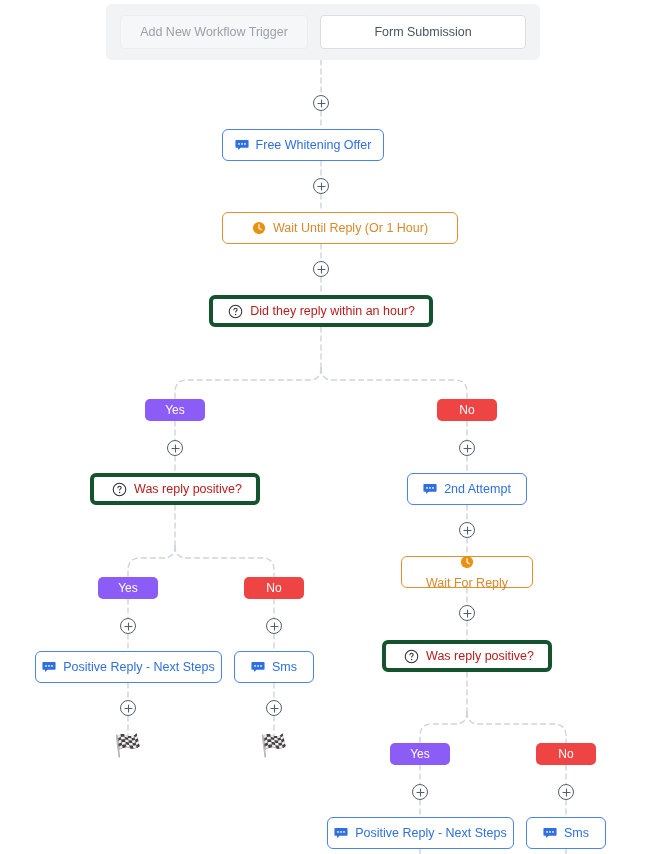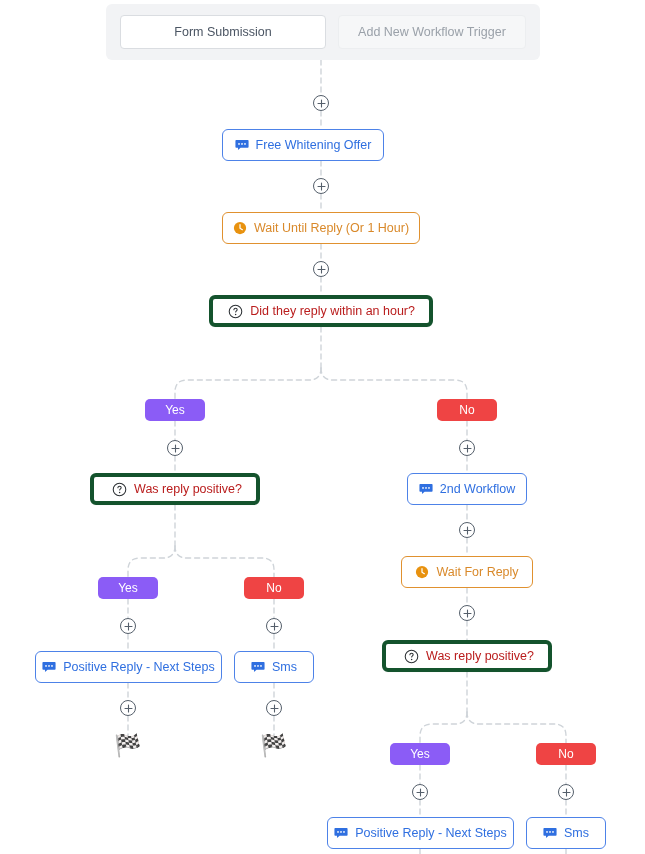--- a/index.html
+++ b/index.html
@@ -200,26 +200,26 @@
     <path d="M420,765 L420,784"></path>
     <path d="M420,800 L420,817"></path>
     <path d="M420,849 L420,854"></path>
 
     <path d="M566,765 L566,784"></path>
     <path d="M566,800 L566,817"></path>
     <path d="M566,849 L566,854"></path>
   </svg>
 
   <div class="trigger-bar">
+    <div class="trigger-btn ghost">
+      <span>Add New Workflow Trigger</span>
+    </div>
     <div class="trigger-btn primary">
       <span>Form Submission</span>
     </div>
-    <div class="trigger-btn ghost">
-      <span>Add New Workflow Trigger</span>
-    </div>
   </div>
 
   <div class="plus" style="left:313px; top:95px;">
     <svg class="ico" width="9" height="9" viewBox="0 0 9 9">
         <path d="M4.5 1v7M1 4.5h7" stroke="#555f6b" stroke-width="1.1" stroke-linecap="round"></path>
       </svg>
   </div>
   <div class="plus" style="left:313px; top:178px;">
     <svg class="ico" width="9" height="9" viewBox="0 0 9 9">
         <path d="M4.5 1v7M1 4.5h7" stroke="#555f6b" stroke-width="1.1" stroke-linecap="round"></path>
@@ -284,21 +284,21 @@
   <div class="node sms" style="left:222px; top:129px; width:162px;">
     <svg class="ico" width="14" height="14" viewBox="0 0 16 16">
       <path d="M1.4 2.2h13.2a.9.9 0 0 1 .9.9v7.2a.9.9 0 0 1-.9.9H6.4l-3 2.6v-2.6H1.4a.9.9 0 0 1-.9-.9V3.1a.9.9 0 0 1 .9-.9z" fill="#2f6fe0"></path>
       <circle cx="4.6" cy="6.8" r="1" fill="#fff"></circle>
         <circle cx="8" cy="6.8" r="1" fill="#fff"></circle>
         <circle cx="11.4" cy="6.8" r="1" fill="#fff"></circle>
     </svg>
     <span>Free Whitening Offer</span>
   </div>
 
-  <div class="node wait" style="left:222px; top:212px; width:198px;">
+  <div class="node wait" style="left:222px; top:212px; width:236px;">
     <svg class="ico" width="14" height="14" viewBox="0 0 16 16">
       <circle cx="8" cy="8" r="7" fill="#e8920f"></circle>
       <path d="M8 4.2v4.1l2.7 1.6" stroke="#fff" stroke-width="1.4" fill="none" stroke-linecap="round" stroke-linejoin="round"></path>
     </svg>
     <span>Wait Until Reply (Or 1 Hour)</span>
   </div>
 
   <div class="node cond" style="left:209px; top:295px; width:224px;">
     <svg class="ico" width="15" height="15" viewBox="0 0 16 16">
       <circle cx="8" cy="8" r="6.7" fill="none" stroke="#2b2f33" stroke-width="1.1"></circle>
@@ -354,24 +354,24 @@
   <div class="flag" style="left:114px; top:735px;">🏁</div>
   <div class="flag" style="left:260px; top:735px;">🏁</div>
 
   <div class="node sms" style="left:407px; top:473px; width:120px;">
     <svg class="ico" width="14" height="14" viewBox="0 0 16 16">
       <path d="M1.4 2.2h13.2a.9.9 0 0 1 .9.9v7.2a.9.9 0 0 1-.9.9H6.4l-3 2.6v-2.6H1.4a.9.9 0 0 1-.9-.9V3.1a.9.9 0 0 1 .9-.9z" fill="#2f6fe0"></path>
       <circle cx="4.6" cy="6.8" r="1" fill="#fff"></circle>
         <circle cx="8" cy="6.8" r="1" fill="#fff"></circle>
         <circle cx="11.4" cy="6.8" r="1" fill="#fff"></circle>
     </svg>
-    <span>2nd Workflow</span>
-  </div>
-
-  <div class="node wait" style="left:401px; top:556px; width:132px;">
+    <span>2nd Attempt</span>
+  </div>
+
+  <div class="node wait" style="left:401px; top:556px; width:132px;flex-direction:column;">
     <svg class="ico" width="14" height="14" viewBox="0 0 16 16">
       <circle cx="8" cy="8" r="7" fill="#e8920f"></circle>
       <path d="M8 4.2v4.1l2.7 1.6" stroke="#fff" stroke-width="1.4" fill="none" stroke-linecap="round" stroke-linejoin="round"></path>
     </svg>
     <span>Wait For Reply</span>
   </div>
 
   <div class="node cond" style="left:382px; top:640px; width:170px;">
     <svg class="ico" width="15" height="15" viewBox="0 0 16 16">
       <circle cx="8" cy="8" r="6.7" fill="none" stroke="#2b2f33" stroke-width="1.1"></circle>

